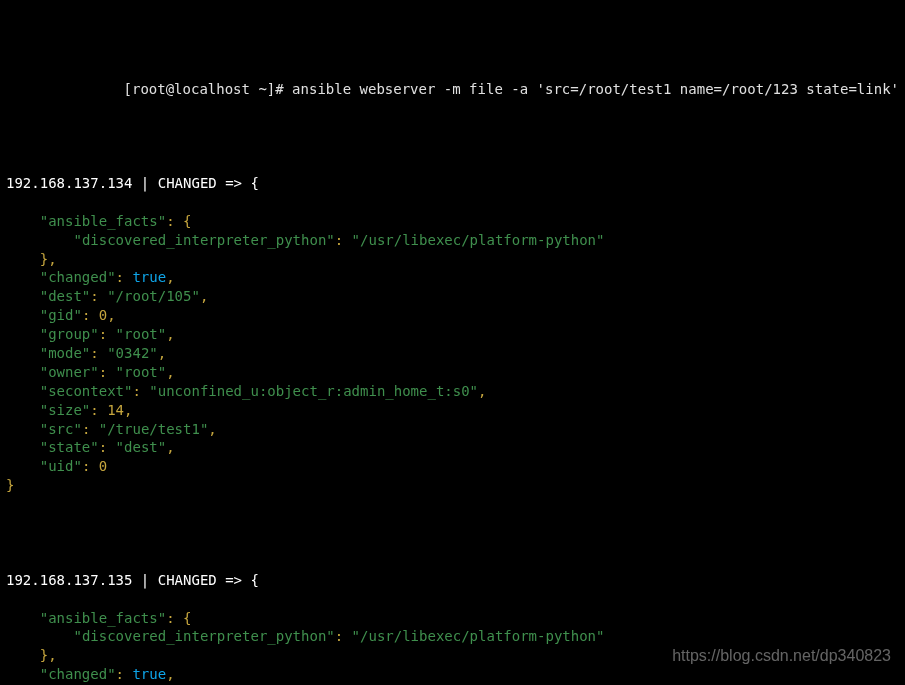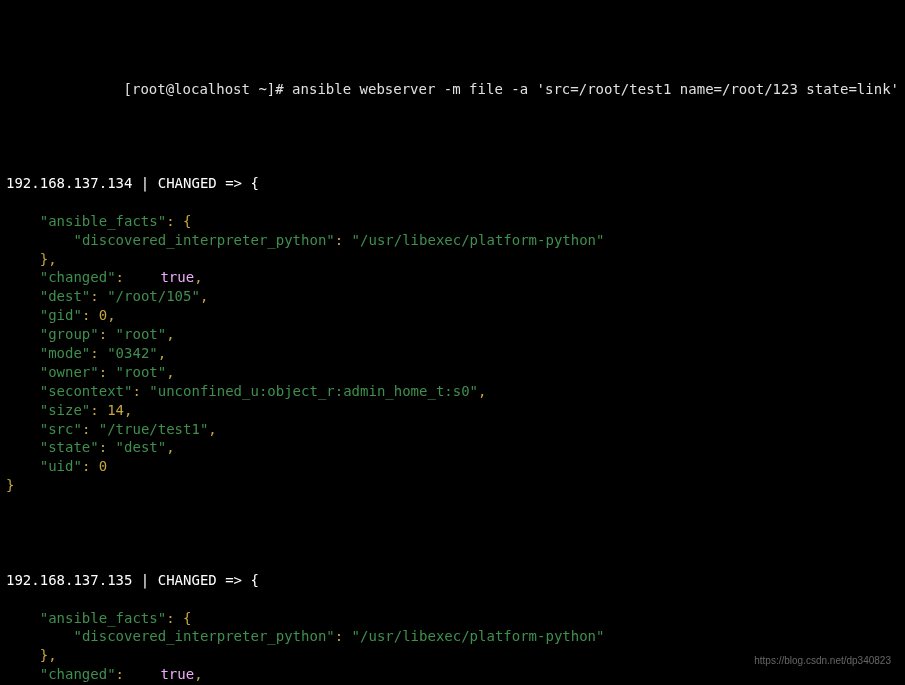--- a/index.html
+++ b/index.html
@@ -13,31 +13,31 @@
     width: 905px;
     height: 685px;
     box-sizing: border-box;
     overflow: hidden;
     position: relative;
     white-space: pre;
   }
   .prompt-line { color: #e0e0e0; text-align: right; }
   .host-line { color: #ffffff; }
   .key { color: #3f8f4d; }
-  .true { color: #f0abfc; margin-left: 28px; }
+  .true { color: #0ea5e9; }
   .num { color: #c6a63e; }
   .str { color: #3f8f4d; }
   .brace { color: #c6a63e; }
   .watermark {
     position: absolute;
     right: 14px;
     bottom: 18px;
     color: rgba(200,200,200,0.5);
     font-family: Arial, sans-serif;
-    font-size: 10px;
+    font-size: 16px;
     white-space: nowrap;
   }
 </style>
 </head>
 <body>
 
 
 
 <div class="prompt-line">[root@localhost ~]# ansible webserver -m file -a 'src=/root/test1 name=/root/123 state=link'</div>
 

